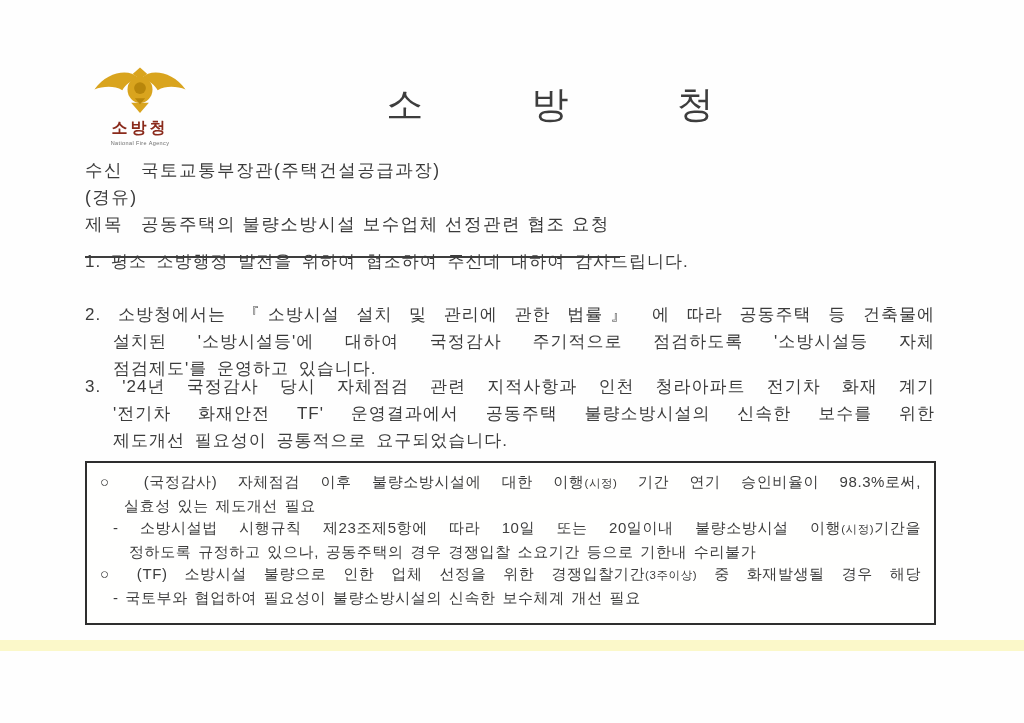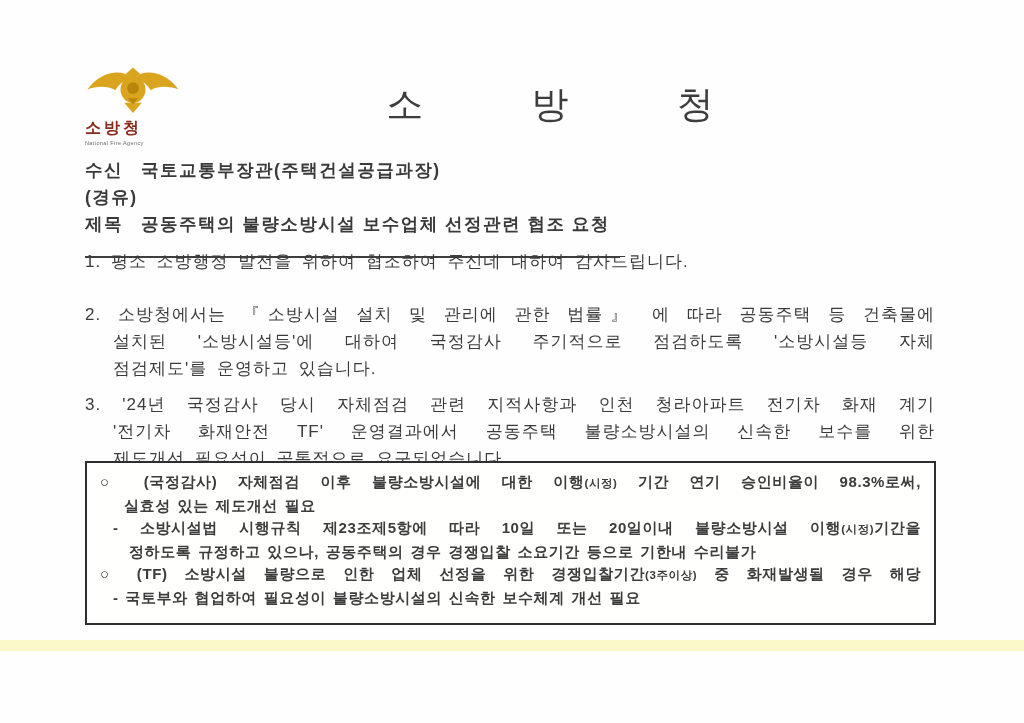--- a/index.html
+++ b/index.html
@@ -7,21 +7,21 @@
   body { font-family:"Liberation Sans","DejaVu Sans",sans-serif; color:#3a3a3a; }
   .page {
     position:relative; width:1024px; height:723px;
     background:#fefefe; overflow:hidden;
   }
   .content { position:absolute; left:85px; width:850px; }
 
   
   .doc-header { top:62px; height:90px; }
   .logo {
-    position:absolute; left:0; top:4px; width:110px; 
+    position:absolute; left:0; top:4px; width:110px; text-align:center;
   }
   .logo-name {
     font-size:16px; font-weight:bold; color:#8a2a1b; letter-spacing:3px; margin-top:-2px;
   }
   .logo-sub {
     font-size:5.5px; color:#6b6b6b; letter-spacing:0.4px; margin-top:1px;
   }
   .agency-title {
     position:absolute; left:190px; right:110px; top:18px;
     text-align:center; font-size:37px; font-weight:500; color:#3d3d3d;
@@ -35,33 +35,33 @@
   .subject-row {
     display:inline-block; margin-top:0; padding-bottom:18px; padding-right:10px;
     border-bottom:2px solid #3e3e3e;
   }
 
   
   .para { position:absolute; left:85px; width:850px; font-size:17px;
           line-height:27px; letter-spacing:1px; word-spacing:4px; color:#3b3b3b; }
   .p1 { top:248px; }
   .p2 { top:301px; }
-  .p3 { top:391px; }
+  .p3 { top:373px; }
   .jline { text-align:justify; text-align-last:justify; }
   .cont { margin-left:28px; }
 
   
   .note-box {
     position:absolute; left:85px; top:461px; width:851px; height:164px;
     border:2px solid #2e2e2e; background:#fffffe;
     padding:8px 13px 6px 13px;
     font-size:15px; line-height:22.6px; letter-spacing:0.6px; word-spacing:2px;
     color:#3c3c3c;
   }
-  .bx-line { white-space:nowrap;font-weight:bold; }
+  .bx-line { white-space:nowrap; }
   .bx-just { white-space:normal; text-align:justify; text-align-last:justify; }
   .bx-cont { margin-left:24px; }
   .bx-sub { margin-left:13px; }
   .bx-sub-cont { margin-left:29px; }
   .small-paren { font-size:11.5px; }
 
   
   .highlight-strip {
     position:absolute; left:0; top:640px; width:1024px; height:11px;
     background:#fbf8c9;
@@ -88,21 +88,21 @@
             <path d="M58 44 L65 52 L72 44 Z"></path>
           </g>
         </svg>
       </span>
       <div class="logo-name">소방청</div>
       <div class="logo-sub">National Fire Agency</div>
     </div>
     <div class="agency-title">소 방 청</div>
   </div>
 
-  <div class="content meta" style="position:absolute;font-weight:bold;">
+  <div class="content meta" style="position:absolute;">
     <div class="meta-row"><span>수신</span><span class="meta-val">국토교통부장관(주택건설공급과장)</span></div>
     <div class="meta-row">(경유)</div>
     <div class="meta-row subject-row"><span>제목</span><span class="meta-val">공동주택의 불량소방시설 보수업체 선정관련 협조 요청</span></div>
   </div>
 
   <div class="para p1">
     <div>1. 평소 소방행정 발전을 위하여 협조하여 주신데 대하여 감사드립니다.</div>
   </div>
 
   <div class="para p2">

